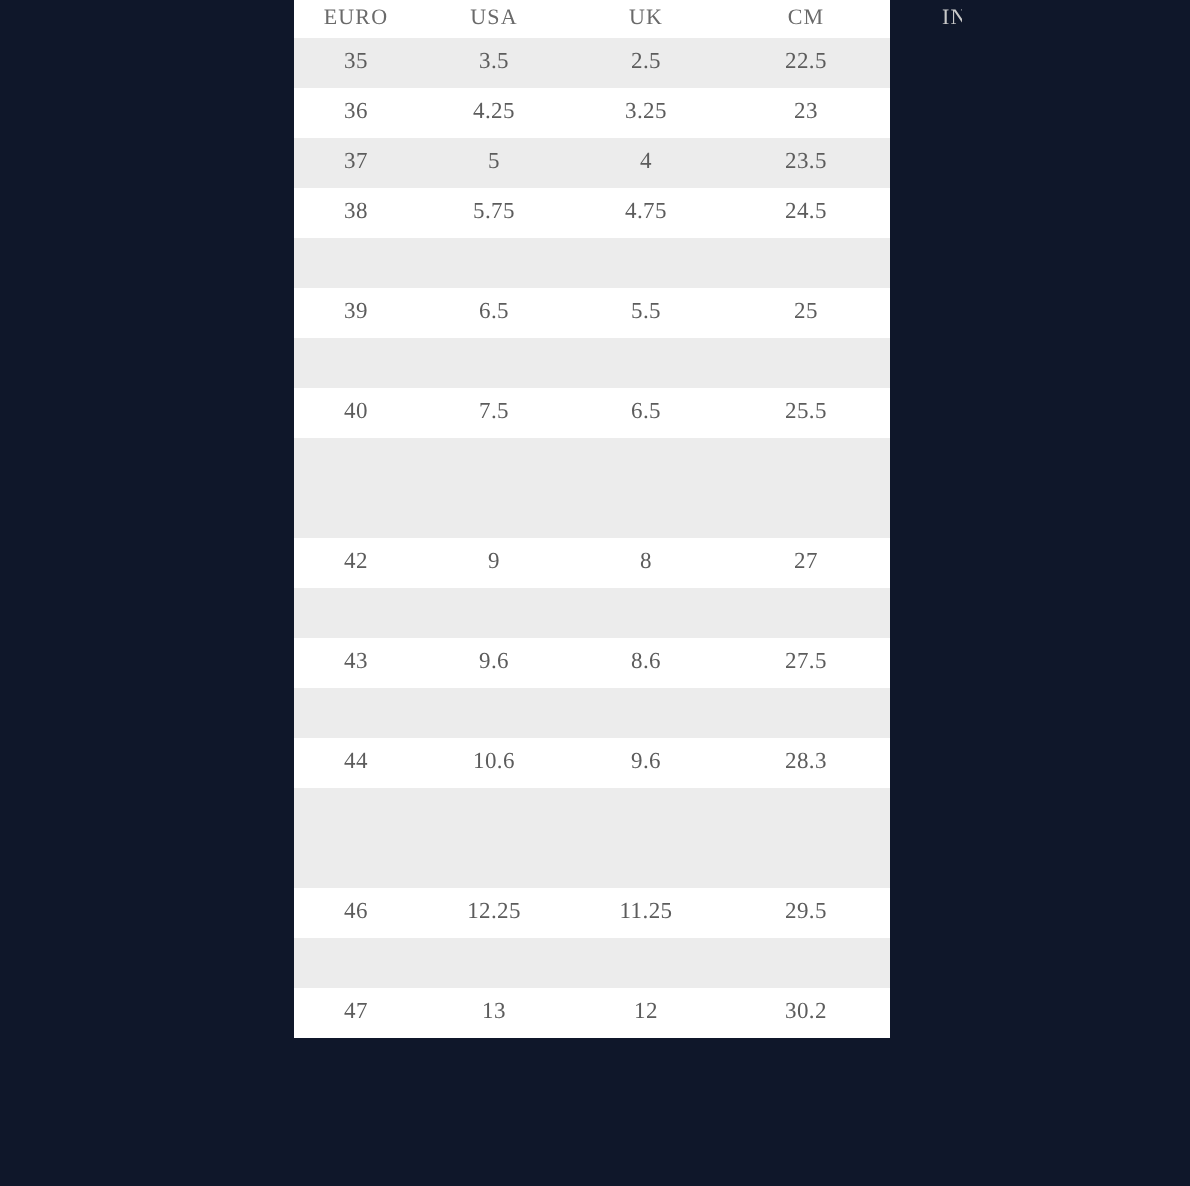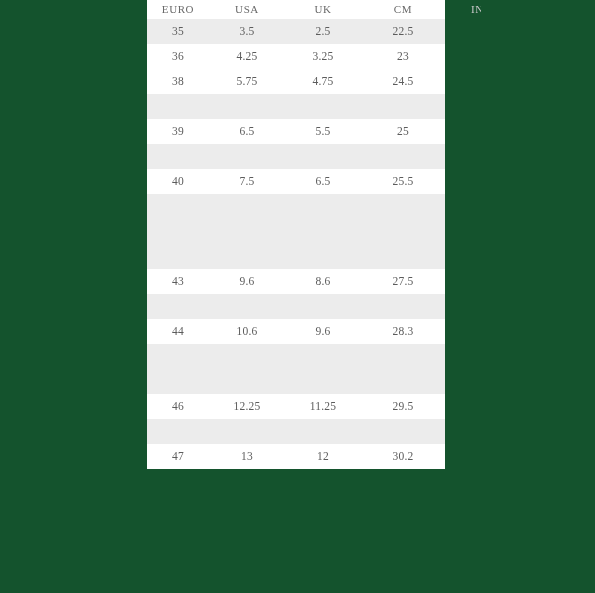--- a/index.html
+++ b/index.html
@@ -11,21 +11,21 @@
     width: 595px;
     height: 593px;
     overflow: hidden;
     font-family: "Liberation Serif", "DejaVu Serif", serif;
   }
 
   .page {
     position: relative;
     width: 595px;
     height: 593px;
-    background: #14532d;
+    background: #0f172a;
   }
 
   .size-table {
     position: absolute;
     left: 147px;
     top: 0px;
     width: 298px;
     border-collapse: collapse;
     table-layout: fixed;
   }
@@ -105,20 +105,26 @@
           <td>3.5</td>
           <td>2.5</td>
           <td>22.5</td>
         </tr>
         <tr class="row-plain">
           <td>36</td>
           <td>4.25</td>
           <td>3.25</td>
           <td>23</td>
         </tr>
+        <tr class="row-shade">
+          <td>37</td>
+          <td>5</td>
+          <td>4</td>
+          <td>23.5</td>
+        </tr>
         <tr class="row-plain">
           <td>38</td>
           <td>5.75</td>
           <td>4.75</td>
           <td>24.5</td>
         </tr>
         <tr class="row-spacer">
           <td></td>
           <td></td>
           <td></td>
@@ -147,20 +153,26 @@
           <td></td>
           <td></td>
           <td></td>
         </tr>
         <tr class="row-spacer">
           <td></td>
           <td></td>
           <td></td>
           <td></td>
         </tr>
+        <tr class="row-plain">
+          <td>42</td>
+          <td>9</td>
+          <td>8</td>
+          <td>27</td>
+        </tr>
         <tr class="row-spacer">
           <td></td>
           <td></td>
           <td></td>
           <td></td>
         </tr>
         <tr class="row-plain">
           <td>43</td>
           <td>9.6</td>
           <td>8.6</td>

